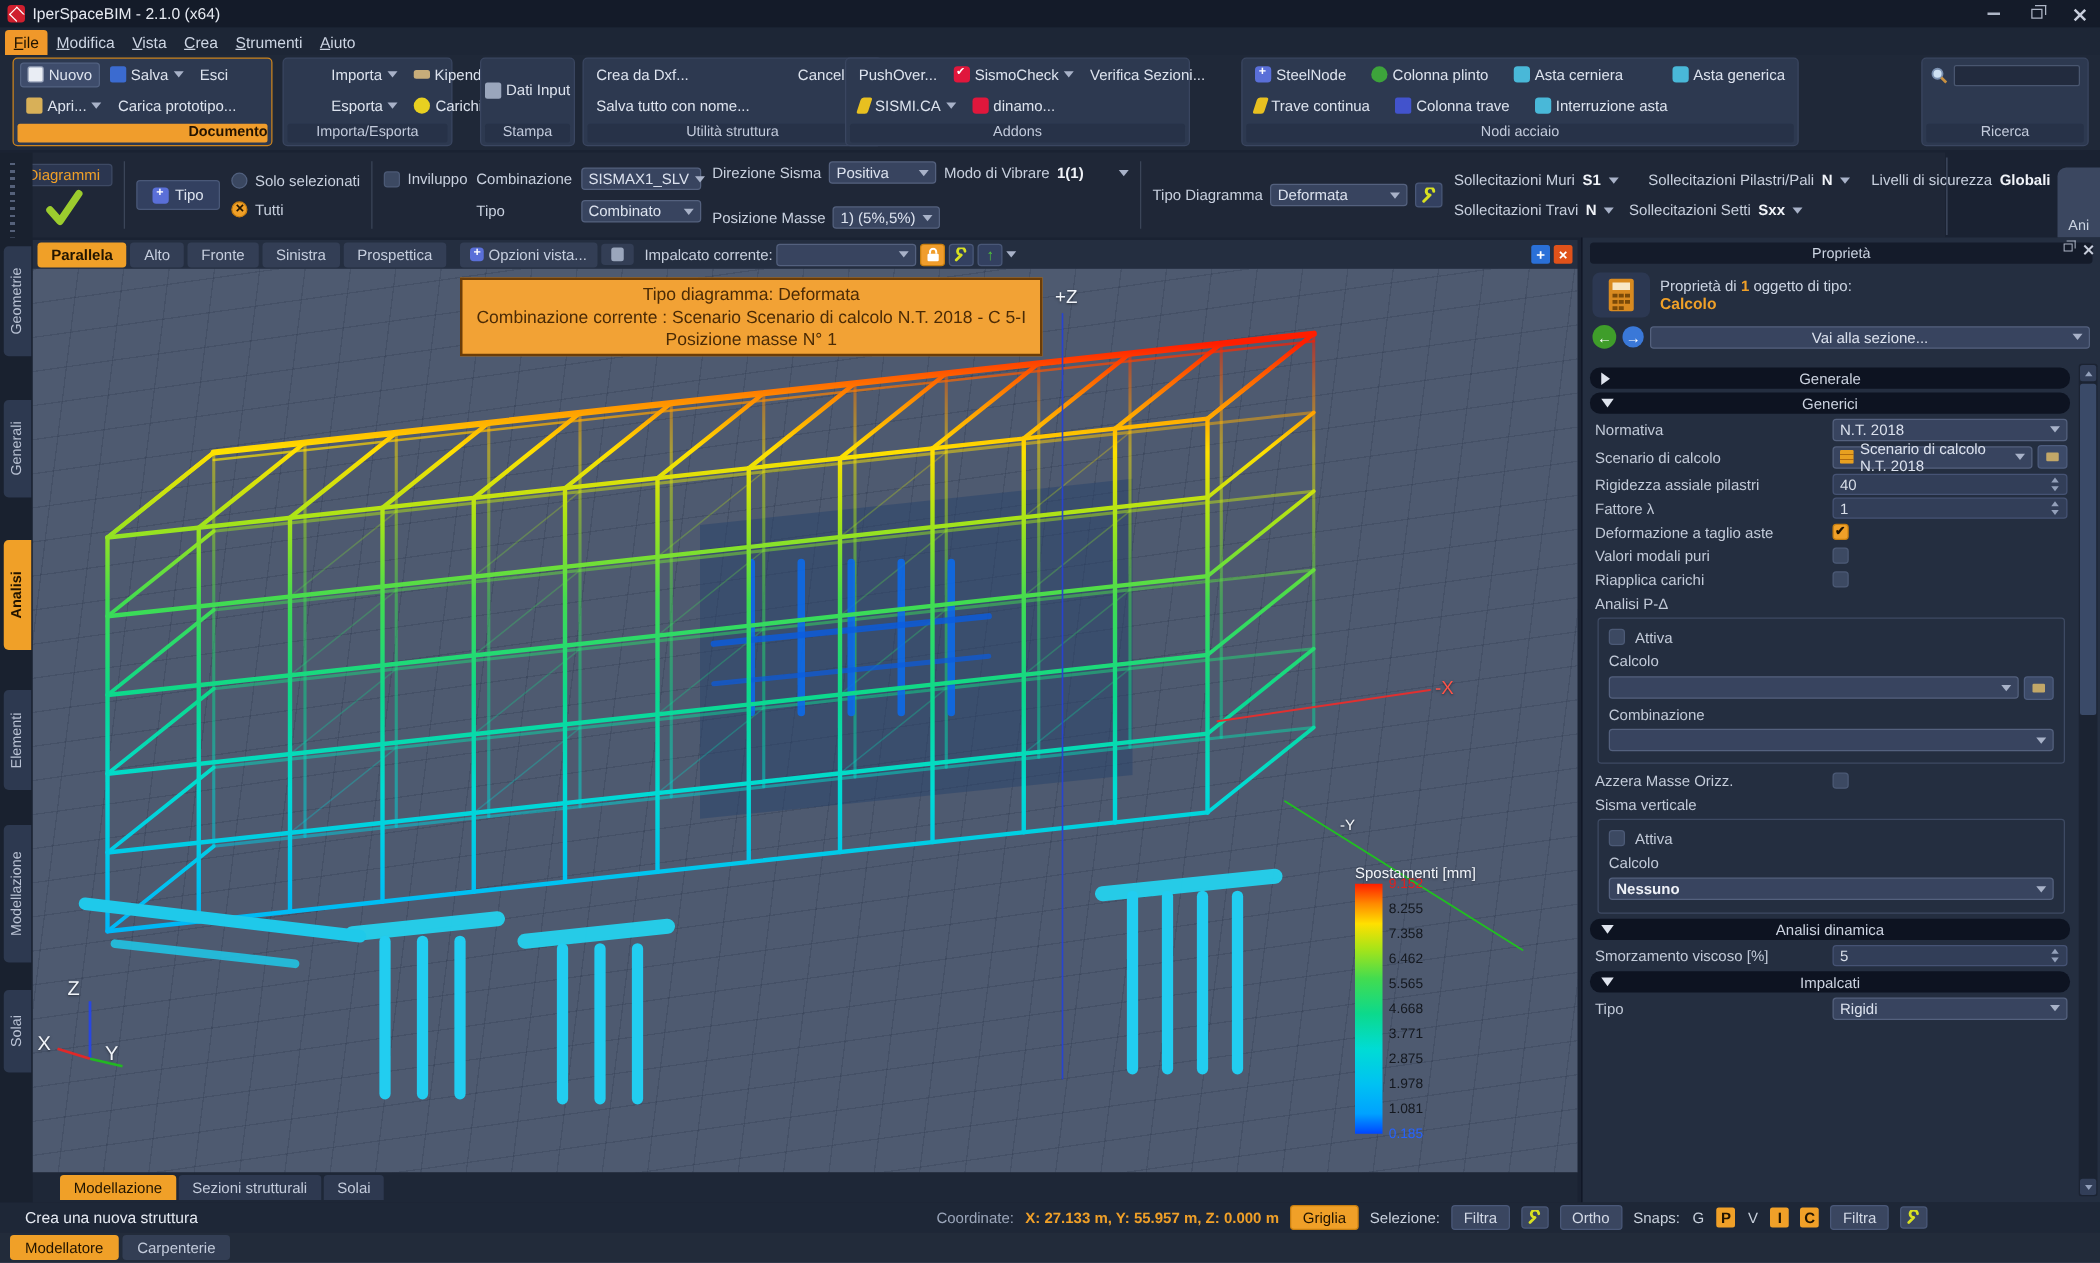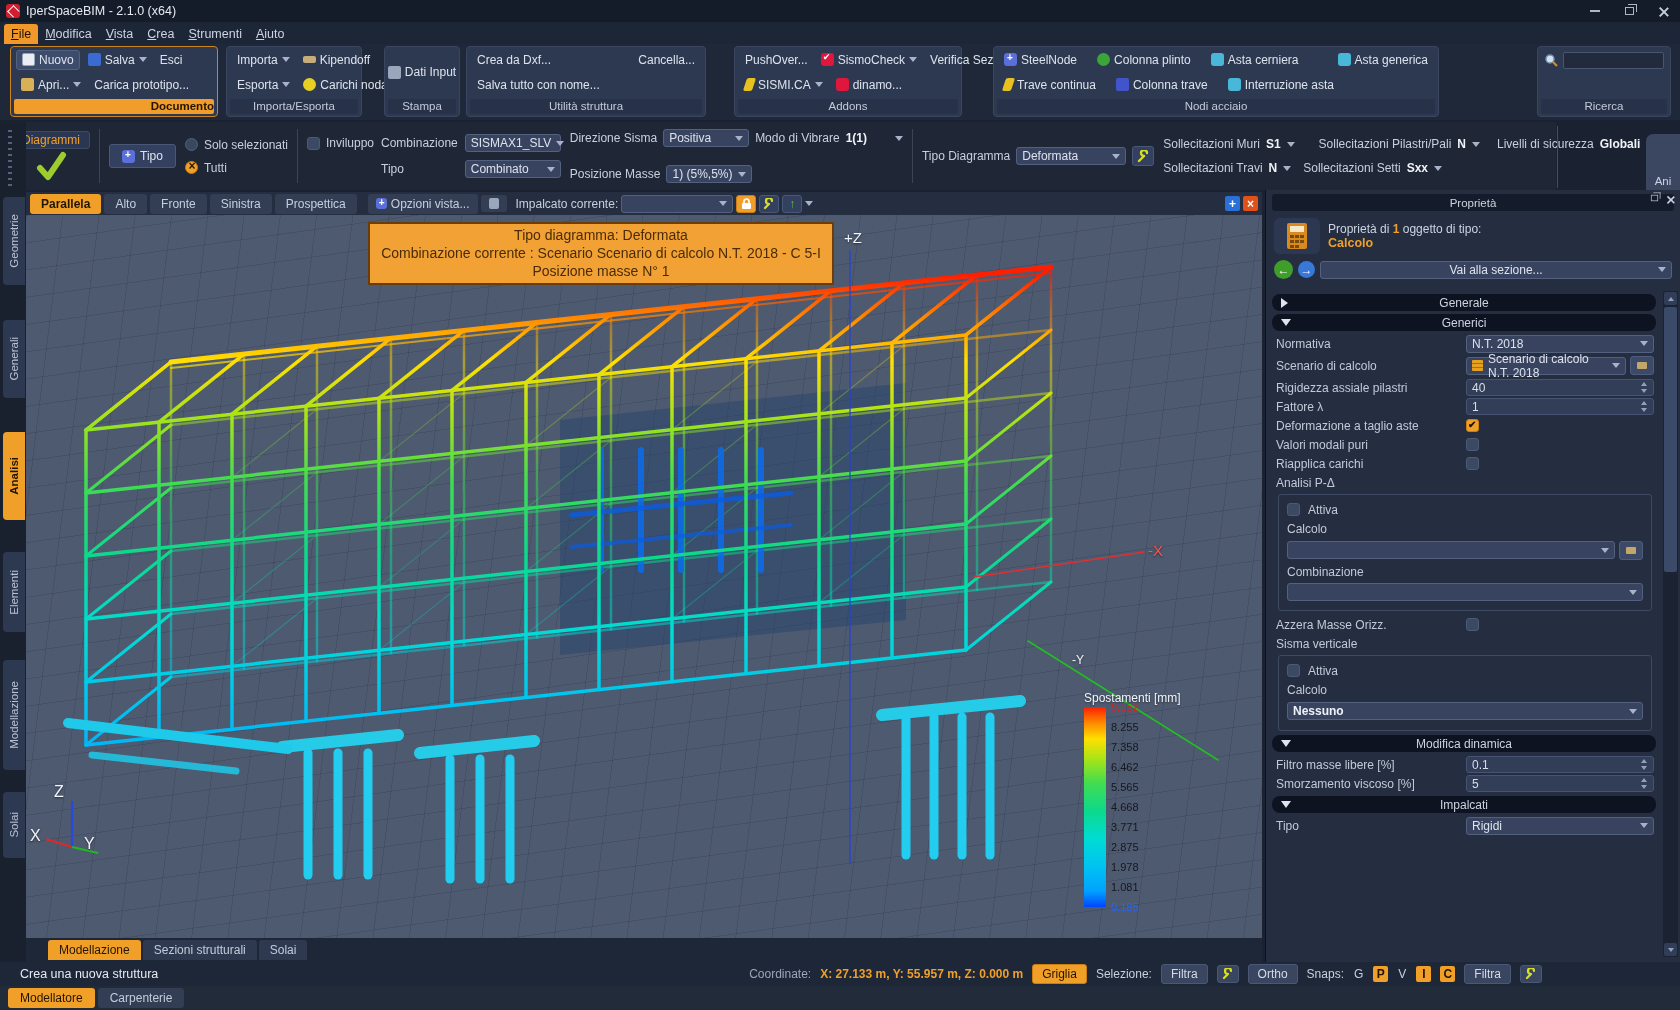--- a/index.html
+++ b/index.html
@@ -224,21 +224,21 @@
           <span>Apri...</span>
           <span class="caret"></span>
         </div>
       <div class="rib-btn">
           <span>Carica prototipo...</span>
         </div>
     </div>
     <div class="rib-footer">Documento</div>
   </div>
 
-  <div class="rib-group" style="left:226px;width:136px;">
+  <div class="rib-group" style="left:226px;width:136px;padding-left:28px;">
     <div class="rib-row">
       <div class="rib-btn">
           <span>Importa</span>
           <span class="caret"></span>
         </div>
       <div class="rib-btn">
           <span class="ic ic-bar"></span>
           <span>Kipendoff</span>
         </div>
     </div>
@@ -275,21 +275,21 @@
         </div>
     </div>
     <div class="rib-row">
       <div class="rib-btn">
           <span>Salva tutto con nome...</span>
         </div>
     </div>
     <div class="rib-footer">Utilità struttura</div>
   </div>
 
-  <div class="rib-group" style="left:734px;width:228px;">
+  <div class="rib-group" style="left:676px;width:276px;">
     <div class="rib-row">
       <div class="rib-btn">
           <span>PushOver...</span>
         </div>
       <div class="rib-btn">
           <span class="ic ic-redbox"></span>
           <span>SismoCheck</span>
           <span class="caret"></span>
         </div>
       <div class="rib-btn">
@@ -869,34 +869,22 @@
         <div class="pctrl">
             <div class="sel">
               <span style="font-weight:bold;color:#eef1f7;">Nessuno</span>
               <span class="caret"></span>
             </div>
           </div>
       </div>
     </div>
 
     <div class="sec exp">
-        <span>Modifica dinamica</span>
-      </div>
-    <div class="prow">
-      <span class="plabel">Filtro masse libere [%]</span>
-      <div class="pctrl">
-          <div class="spinbox">
-            <span>0.1</span>
-            <span class="spinner">
-              <span class="sp-up"></span>
-              <span class="sp-dn"></span>
-            </span>
-          </div>
-        </div>
-    </div>
+        <span>Analisi dinamica</span>
+      </div>
     <div class="prow">
       <span class="plabel">Smorzamento viscoso [%]</span>
       <div class="pctrl">
           <div class="spinbox">
             <span>5</span>
             <span class="spinner">
               <span class="sp-up"></span>
               <span class="sp-dn"></span>
             </span>
           </div>

